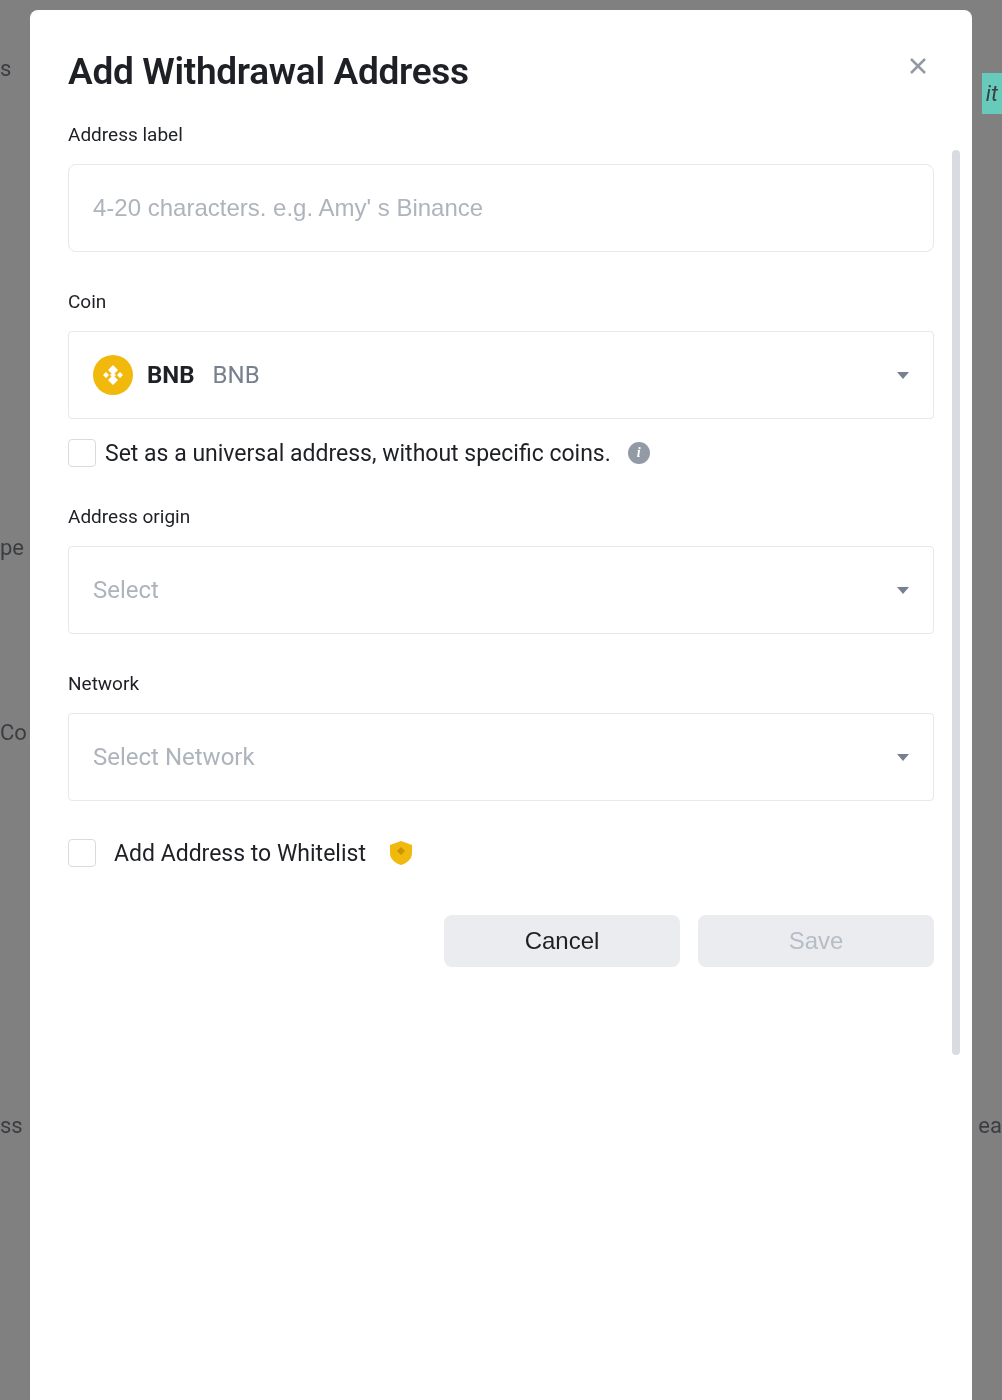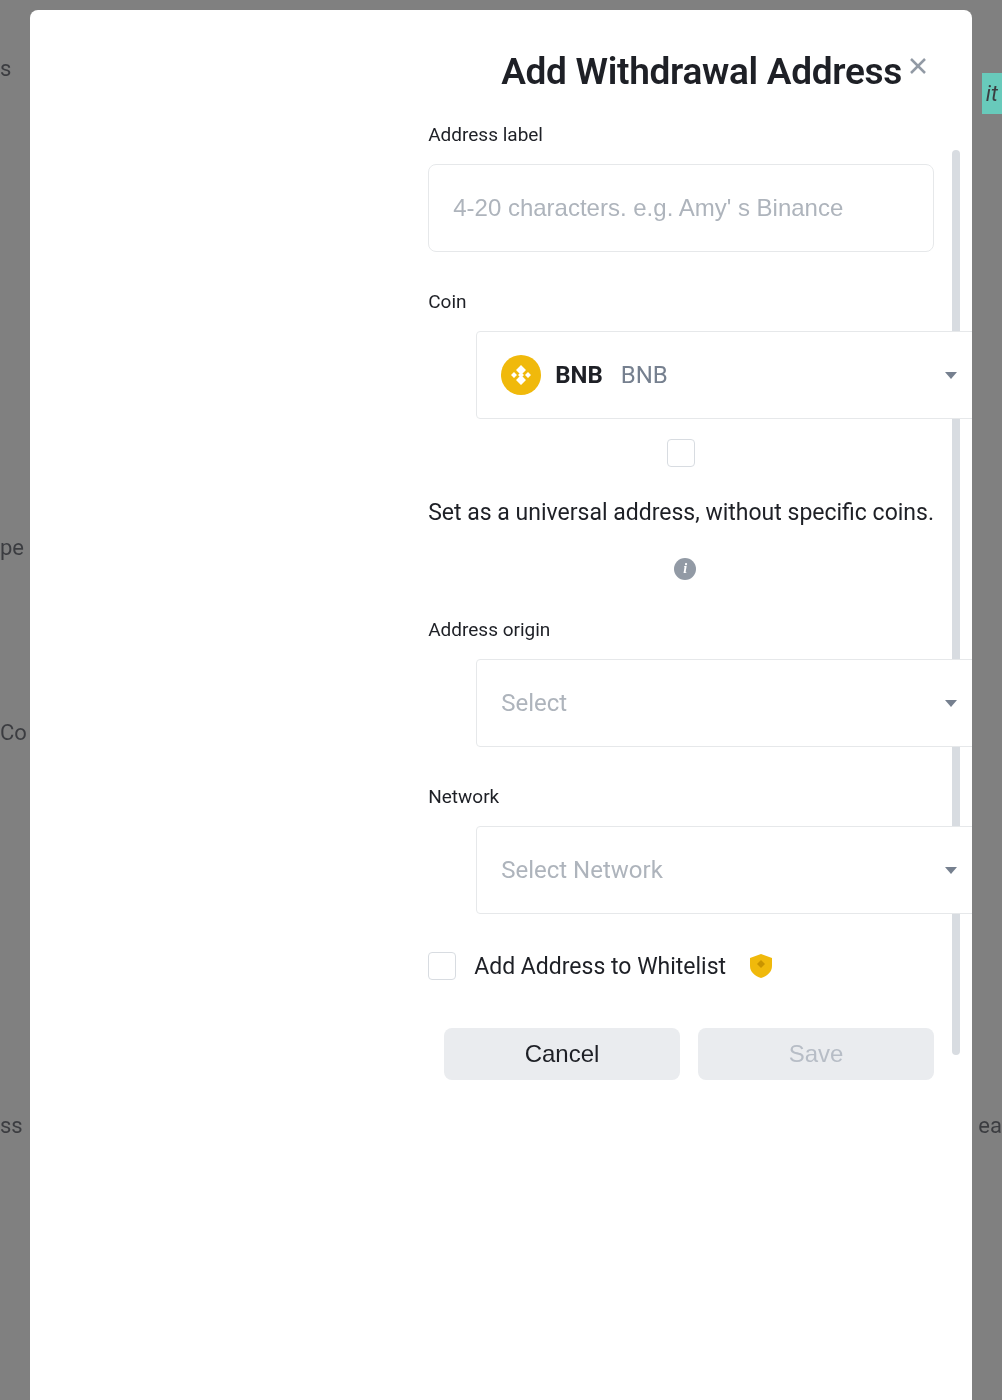--- a/index.html
+++ b/index.html
@@ -21,21 +21,20 @@
       position: absolute;
       top: 10px;
       left: 30px;
       right: 30px;
       bottom: 0;
       background: #ffffff;
       border-radius: 8px 8px 0 0;
       padding: 40px 0 0 0;
       display: flex;
       flex-direction: column;
-      align-items: flex-end;
     }
     
     .modal-header {
       display: flex;
       justify-content: space-between;
       align-items: flex-start;
       padding: 0 38px 30px 38px;
     }
     
     .modal-title {
@@ -109,21 +108,20 @@
       border: 1px solid #e6e8ea;
       border-radius: 4px;
       padding: 16px 24px;
       font-size: 24px;
       color: #aeb4bc;
       background: #ffffff;
       display: flex;
       align-items: center;
       justify-content: space-between;
       cursor: pointer;
-      margin-left: 48px;
     }
     
     .coin-select {
       display: flex;
       align-items: center;
       gap: 14px;
     }
     
     .coin-icon {
       width: 40px;
@@ -157,23 +155,22 @@
       width: 0;
       height: 0;
       border-left: 6px solid transparent;
       border-right: 6px solid transparent;
       border-top: 7px solid #76808f;
     }
     
     .checkbox-row {
       display: flex;
       align-items: center;
-      gap: 32px;
+      gap: 9px;
       margin-top: 20px;
-      flex-direction: column;
     }
     
     .checkbox {
       width: 28px;
       height: 28px;
       border: 1.5px solid #d8dce1;
       border-radius: 4px;
       background: #ffffff;
       cursor: pointer;
       flex-shrink: 0;

